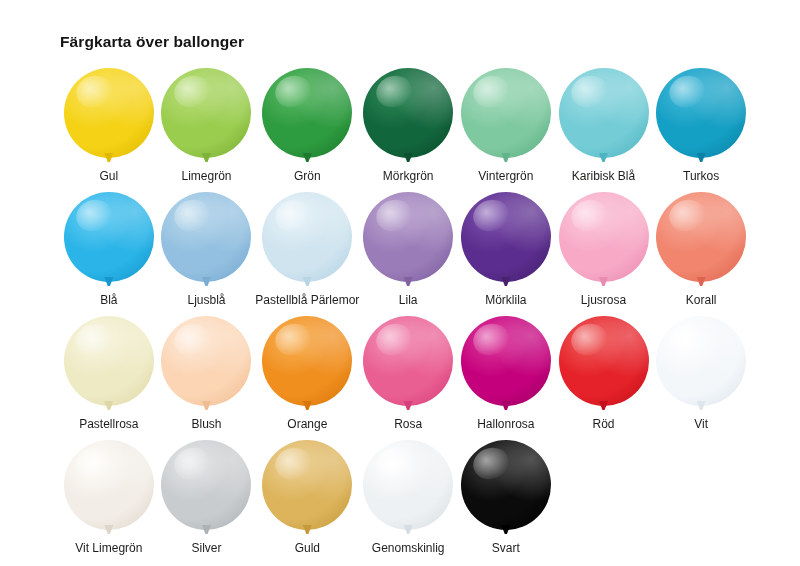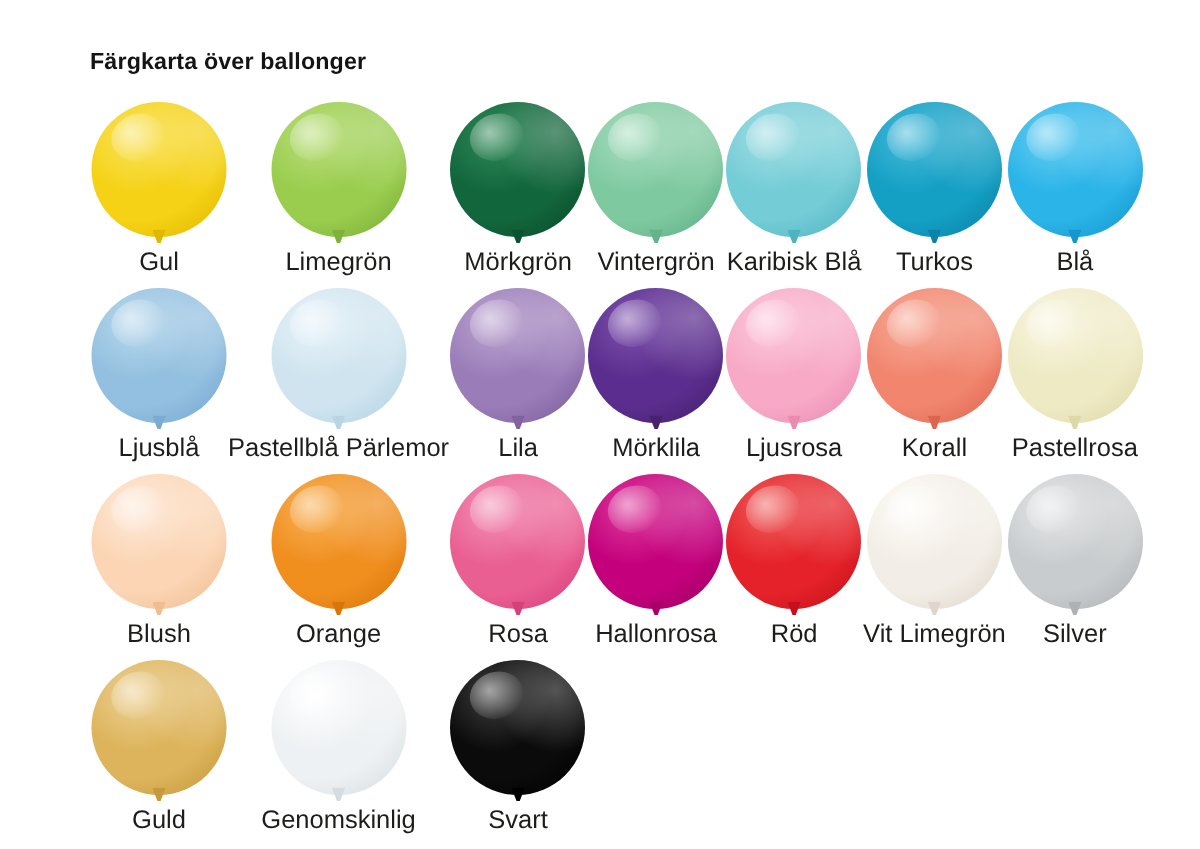--- a/index.html
+++ b/index.html
@@ -91,21 +91,21 @@
     left: 50%;
     bottom: -4px;
     width: 9px;
     height: 9px;
     margin-left: -4.5px;
     clip-path: polygon(0% 0%, 100% 0%, 62% 100%, 38% 100%);
     border-radius: 0 0 40% 40%;
   }
   .label {
     margin-top: 5px;
-    font-size: 17px;
+    font-size: 12px;
     color: #1d1d1b;
     line-height: 1.1;
     white-space: nowrap;
   }
 </style>
 </head>
 <body style="background: rgb(255, 255, 255);">
 
 <div class="page">
 
@@ -130,20 +130,31 @@
             <div class="rim"></div>
             <div class="gloss"></div>
             <div class="knot" style="background: rgb(127, 178, 58);"></div>
           </div>
         </div>
         <div class="label">Limegrön</div>
       </div>
       <div class="cell">
         <div class="balloon-wrap">
           <div class="balloon">
+            <div class="body" style="background: radial-gradient(circle at 33% 26%, rgb(92, 186, 102) 0%, rgb(45, 155, 63) 42%, rgb(45, 155, 63) 62%, rgb(29, 122, 45) 95%);"></div>
+            <div class="rim"></div>
+            <div class="gloss"></div>
+            <div class="knot" style="background: rgb(29, 122, 45);"></div>
+          </div>
+        </div>
+        <div class="label">Grön</div>
+      </div>
+      <div class="cell">
+        <div class="balloon-wrap">
+          <div class="balloon">
             <div class="body" style="background: radial-gradient(circle at 33% 26%, rgb(46, 138, 87) 0%, rgb(18, 102, 60) 42%, rgb(18, 102, 60) 62%, rgb(8, 75, 43) 95%);"></div>
             <div class="rim"></div>
             <div class="gloss"></div>
             <div class="knot" style="background: rgb(10, 82, 48);"></div>
           </div>
         </div>
         <div class="label">Mörkgrön</div>
       </div>
       <div class="cell">
         <div class="balloon-wrap">
@@ -313,20 +324,31 @@
       <div class="cell">
         <div class="balloon-wrap">
           <div class="balloon">
             <div class="body" style="background: radial-gradient(circle at 33% 26%, rgb(239, 95, 94) 0%, rgb(229, 34, 41) 42%, rgb(229, 34, 41) 62%, rgb(196, 16, 26) 95%);"></div>
             <div class="rim"></div>
             <div class="gloss"></div>
             <div class="knot" style="background: rgb(196, 16, 26);"></div>
           </div>
         </div>
         <div class="label">Röd</div>
+      </div>
+      <div class="cell">
+        <div class="balloon-wrap">
+          <div class="balloon">
+            <div class="body" style="background: radial-gradient(circle at 33% 26%, rgb(255, 255, 255) 0%, rgb(244, 247, 250) 42%, rgb(244, 247, 250) 62%, rgb(221, 229, 237) 95%);"></div>
+            <div class="rim"></div>
+            <div class="gloss"></div>
+            <div class="knot" style="background: rgb(221, 229, 237);"></div>
+          </div>
+        </div>
+        <div class="label">Vit</div>
       </div>
       <div class="cell">
         <div class="balloon-wrap">
           <div class="balloon">
             <div class="body" style="background: radial-gradient(circle at 33% 26%, rgb(255, 253, 249) 0%, rgb(242, 237, 230) 42%, rgb(242, 237, 230) 62%, rgb(222, 214, 203) 95%);"></div>
             <div class="rim"></div>
             <div class="gloss"></div>
             <div class="knot" style="background: rgb(222, 214, 203);"></div>
           </div>
         </div>

